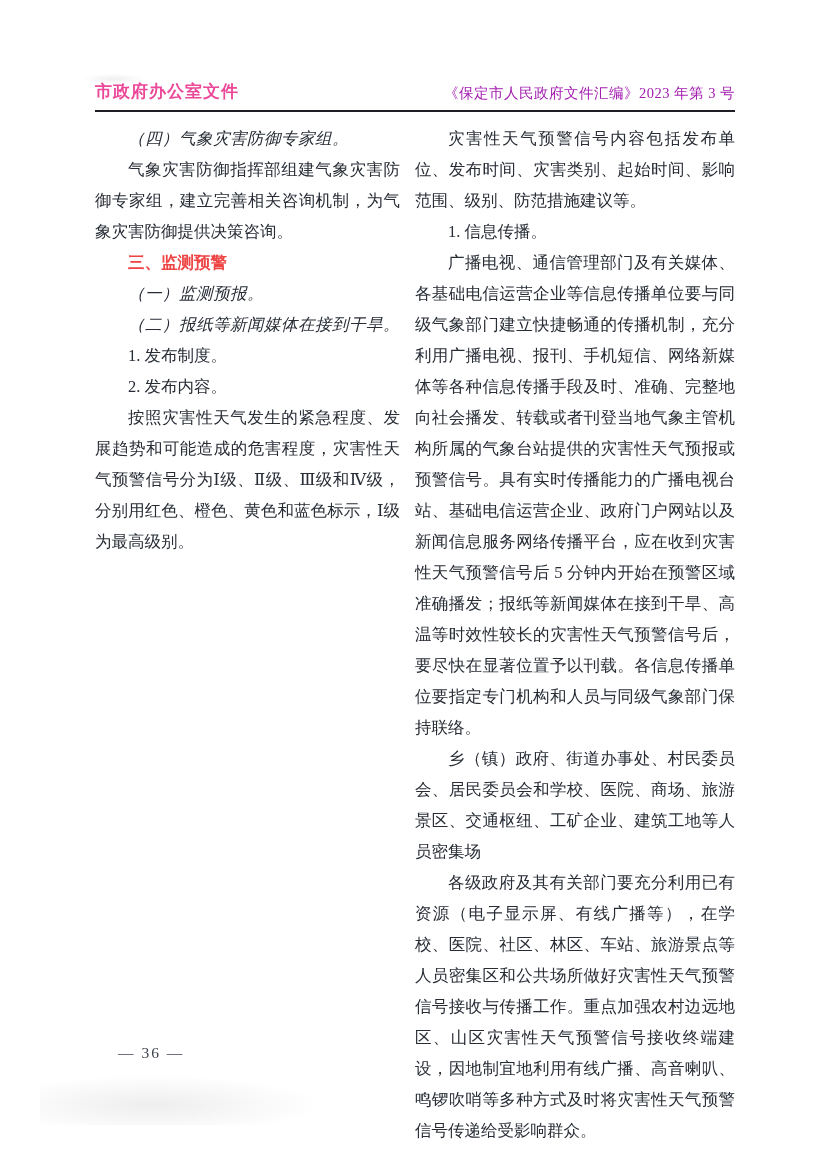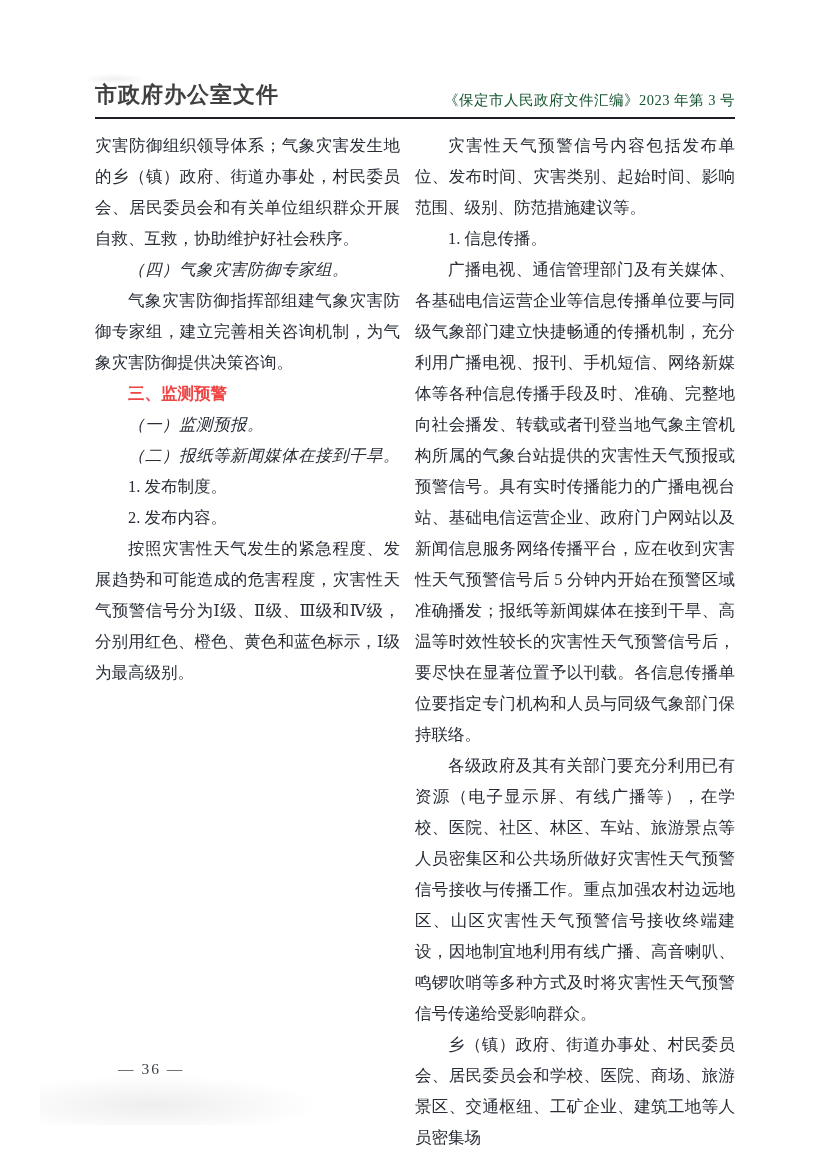--- a/index.html
+++ b/index.html
@@ -41,27 +41,27 @@
   .header-row {
     display: flex;
     justify-content: space-between;
     align-items: flex-end;
     padding-bottom: 7px;
     border-bottom: 2.5px solid #1d1f24;
   }
   .header-left {
     font-family: "Liberation Sans", "DejaVu Sans", sans-serif;
     font-weight: bold;
-    font-size: 22px;
-    color: #404040;
+    font-size: 17px;
+    color: #ec4899;
     letter-spacing: 1px;
   }
   .header-right {
     font-size: 14.5px;
-    color: #14532d;
+    color: #a21caf;
     letter-spacing: 0.5px;
     text-align: center;
   }
 
   .columns {
     display: flex;
     gap: 15px;
     margin-top: 11px;
   }
   .col {
@@ -84,58 +84,56 @@
     color: #ef4444;
   }
 
   .page-footer {
     position: absolute;
     left: 118px;
     top: 1044px;
     font-size: 15.5px;
     color: #3c424d;
     letter-spacing: 2px;
-    margin-top: 16px;
   }
 </style>
 </head>
 <body>
 
 <div class="page">
 
   <div class="scan-smudge-top-left"></div>
   <div class="scan-smudge-bottom-left"></div>
 
   <div class="content">
 
     <div class="header-row">
       <span class="header-left">市政府办公室文件</span>
       <span class="header-right">《保定市人民政府文件汇编》2023 年第 3 号</span>
     </div>
 
     <div class="columns">
 
       <div class="col col-left">
-        <p class="no-indent">灾害防御组织领导体系；气象灾害发生地的乡（镇）政府、街道办事处，村民委员会、居民委员会和有关单位组织群众开展自救、互救，协助维护好社会秩序。</p>
         <p class="kaiti">（四）气象灾害防御专家组。</p>
         <p>气象灾害防御指挥部组建气象灾害防御专家组，建立完善相关咨询机制，为气象灾害防御提供决策咨询。</p>
         <p class="section-heading">三、监测预警</p>
         <p class="kaiti">（一）监测预报。</p>
         <p class="kaiti">（二）报纸等新闻媒体在接到干旱。</p>
         <p>1. 发布制度。</p>
         <p>2. 发布内容。</p>
         <p>按照灾害性天气发生的紧急程度、发展趋势和可能造成的危害程度，灾害性天气预警信号分为Ⅰ级、Ⅱ级、Ⅲ级和Ⅳ级，分别用红色、橙色、黄色和蓝色标示，Ⅰ级为最高级别。</p>
       </div>
 
       <div class="col col-right">
         <p>灾害性天气预警信号内容包括发布单位、发布时间、灾害类别、起始时间、影响范围、级别、防范措施建议等。</p>
         <p>1. 信息传播。</p>
         <p>广播电视、通信管理部门及有关媒体、各基础电信运营企业等信息传播单位要与同级气象部门建立快捷畅通的传播机制，充分利用广播电视、报刊、手机短信、网络新媒体等各种信息传播手段及时、准确、完整地向社会播发、转载或者刊登当地气象主管机构所属的气象台站提供的灾害性天气预报或预警信号。具有实时传播能力的广播电视台站、基础电信运营企业、政府门户网站以及新闻信息服务网络传播平台，应在收到灾害性天气预警信号后 5 分钟内开始在预警区域准确播发；报纸等新闻媒体在接到干旱、高温等时效性较长的灾害性天气预警信号后，要尽快在显著位置予以刊载。各信息传播单位要指定专门机构和人员与同级气象部门保持联络。</p>
+        <p>乡（镇）政府、街道办事处、村民委员会、居民委员会和学校、医院、商场、旅游景区、交通枢纽、工矿企业、建筑工地等人员密集场</p>
         <p>各级政府及其有关部门要充分利用已有资源（电子显示屏、有线广播等），在学校、医院、社区、林区、车站、旅游景点等人员密集区和公共场所做好灾害性天气预警信号接收与传播工作。重点加强农村边远地区、山区灾害性天气预警信号接收终端建设，因地制宜地利用有线广播、高音喇叭、鸣锣吹哨等多种方式及时将灾害性天气预警信号传递给受影响群众。</p>
-        <p>乡（镇）政府、街道办事处、村民委员会、居民委员会和学校、医院、商场、旅游景区、交通枢纽、工矿企业、建筑工地等人员密集场</p>
       </div>
 
     </div>
   </div>
 
   <div class="page-footer">— 36 —</div>
 
 </div>
 
 </body></html>

